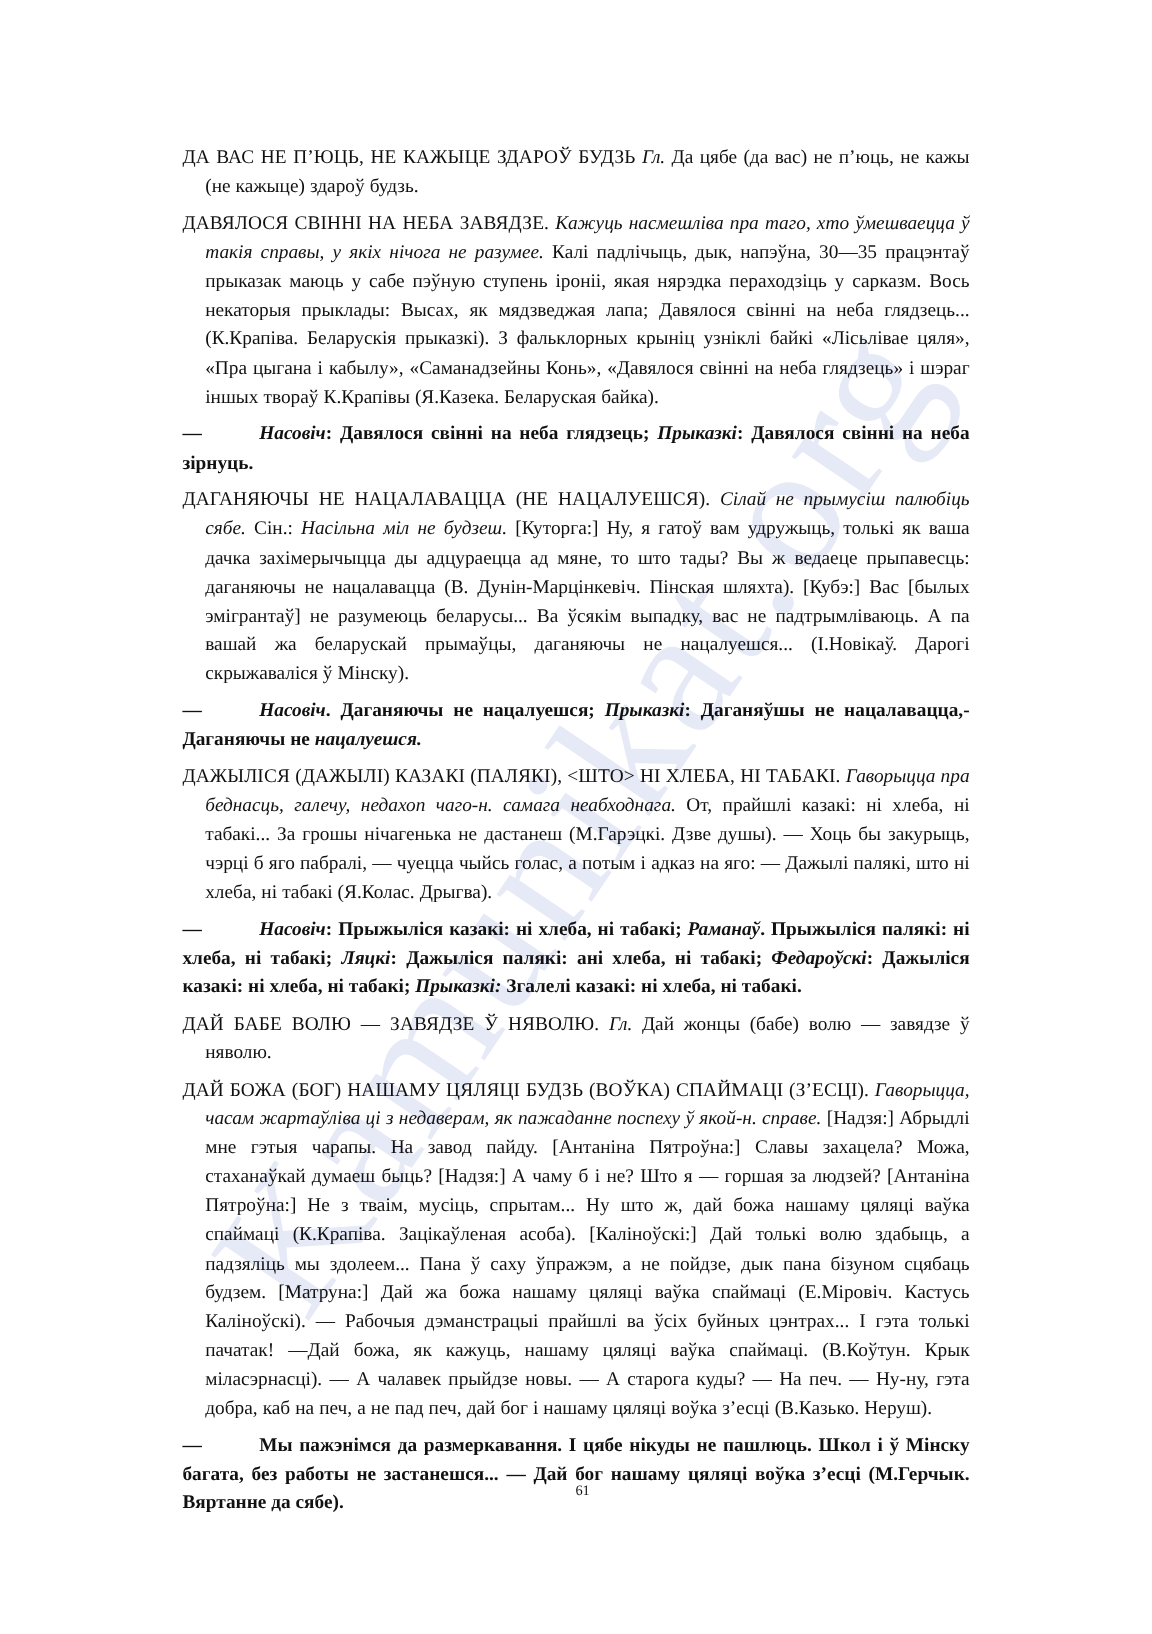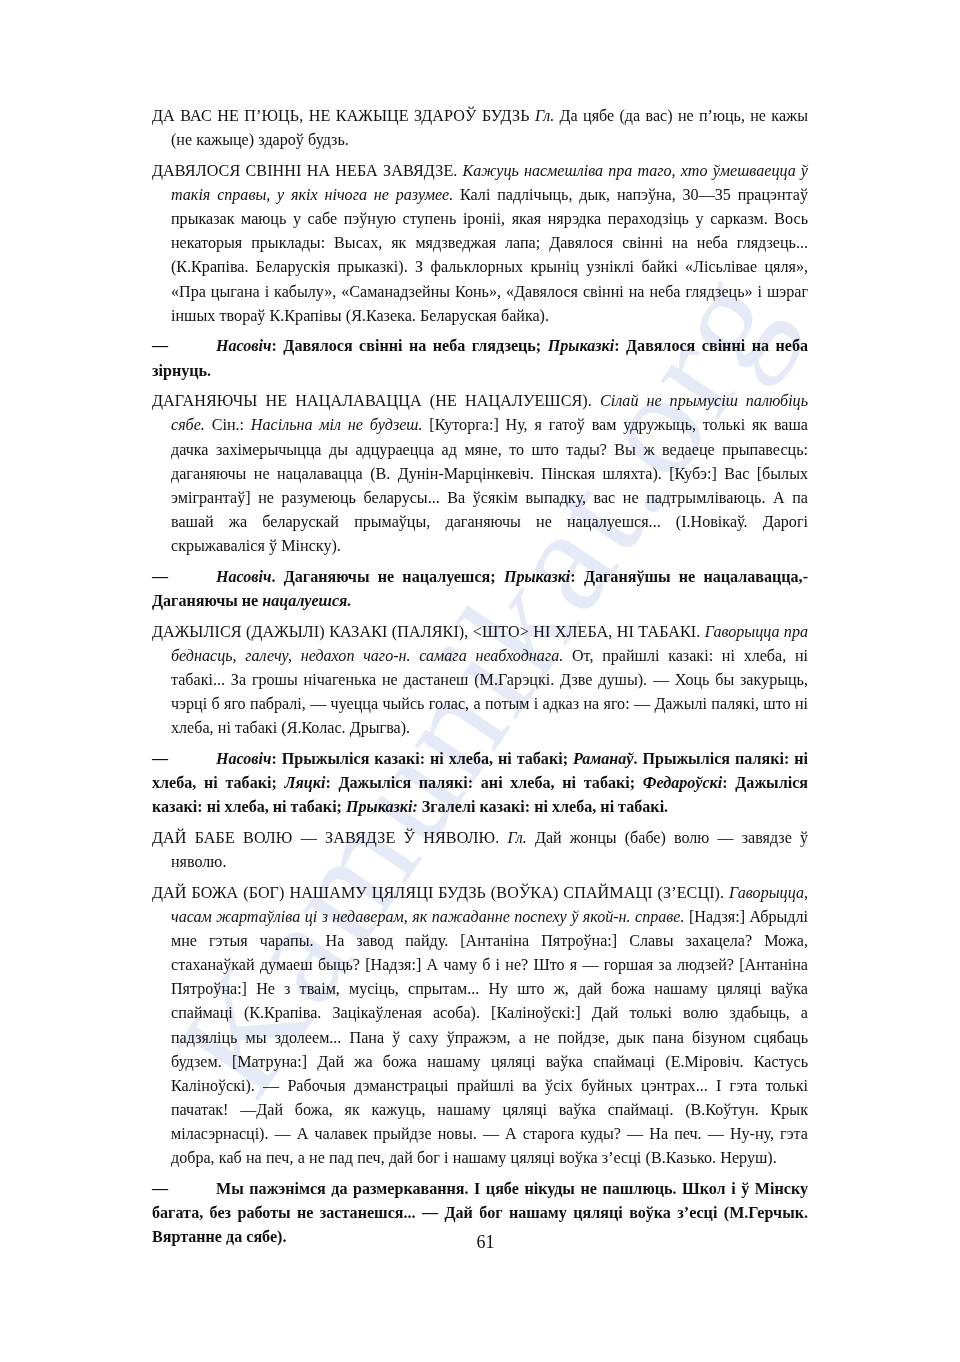--- a/index.html
+++ b/index.html
@@ -31,21 +31,21 @@
     white-space: nowrap;
     user-select: none;
     pointer-events: none;
     z-index: 0;
   }
 
   
   .column {
     position: absolute;
     left: 152px;
-    top: 104px;
+    top: 120px;
     width: 656px;
     z-index: 2;
   }
 
   .entry {
     font-size: 16.1px;
     line-height: 24.15px;
     text-align: justify;
     text-align-last: left;
     text-indent: -19px;
@@ -87,21 +87,21 @@
     letter-spacing: 0.1px;
   }
 
   
   .folio {
     position: absolute;
     left: 11px;
     right: 0;
     top: 1232px;
     text-align: center;
-    font-size: 18px;
+    font-size: 12px;
     line-height: 20px;
     z-index: 2;
   }
 </style>
 </head>
 <body>
 
 <div class="page">
 
   <div class="watermark">Kamunikat.org</div>

